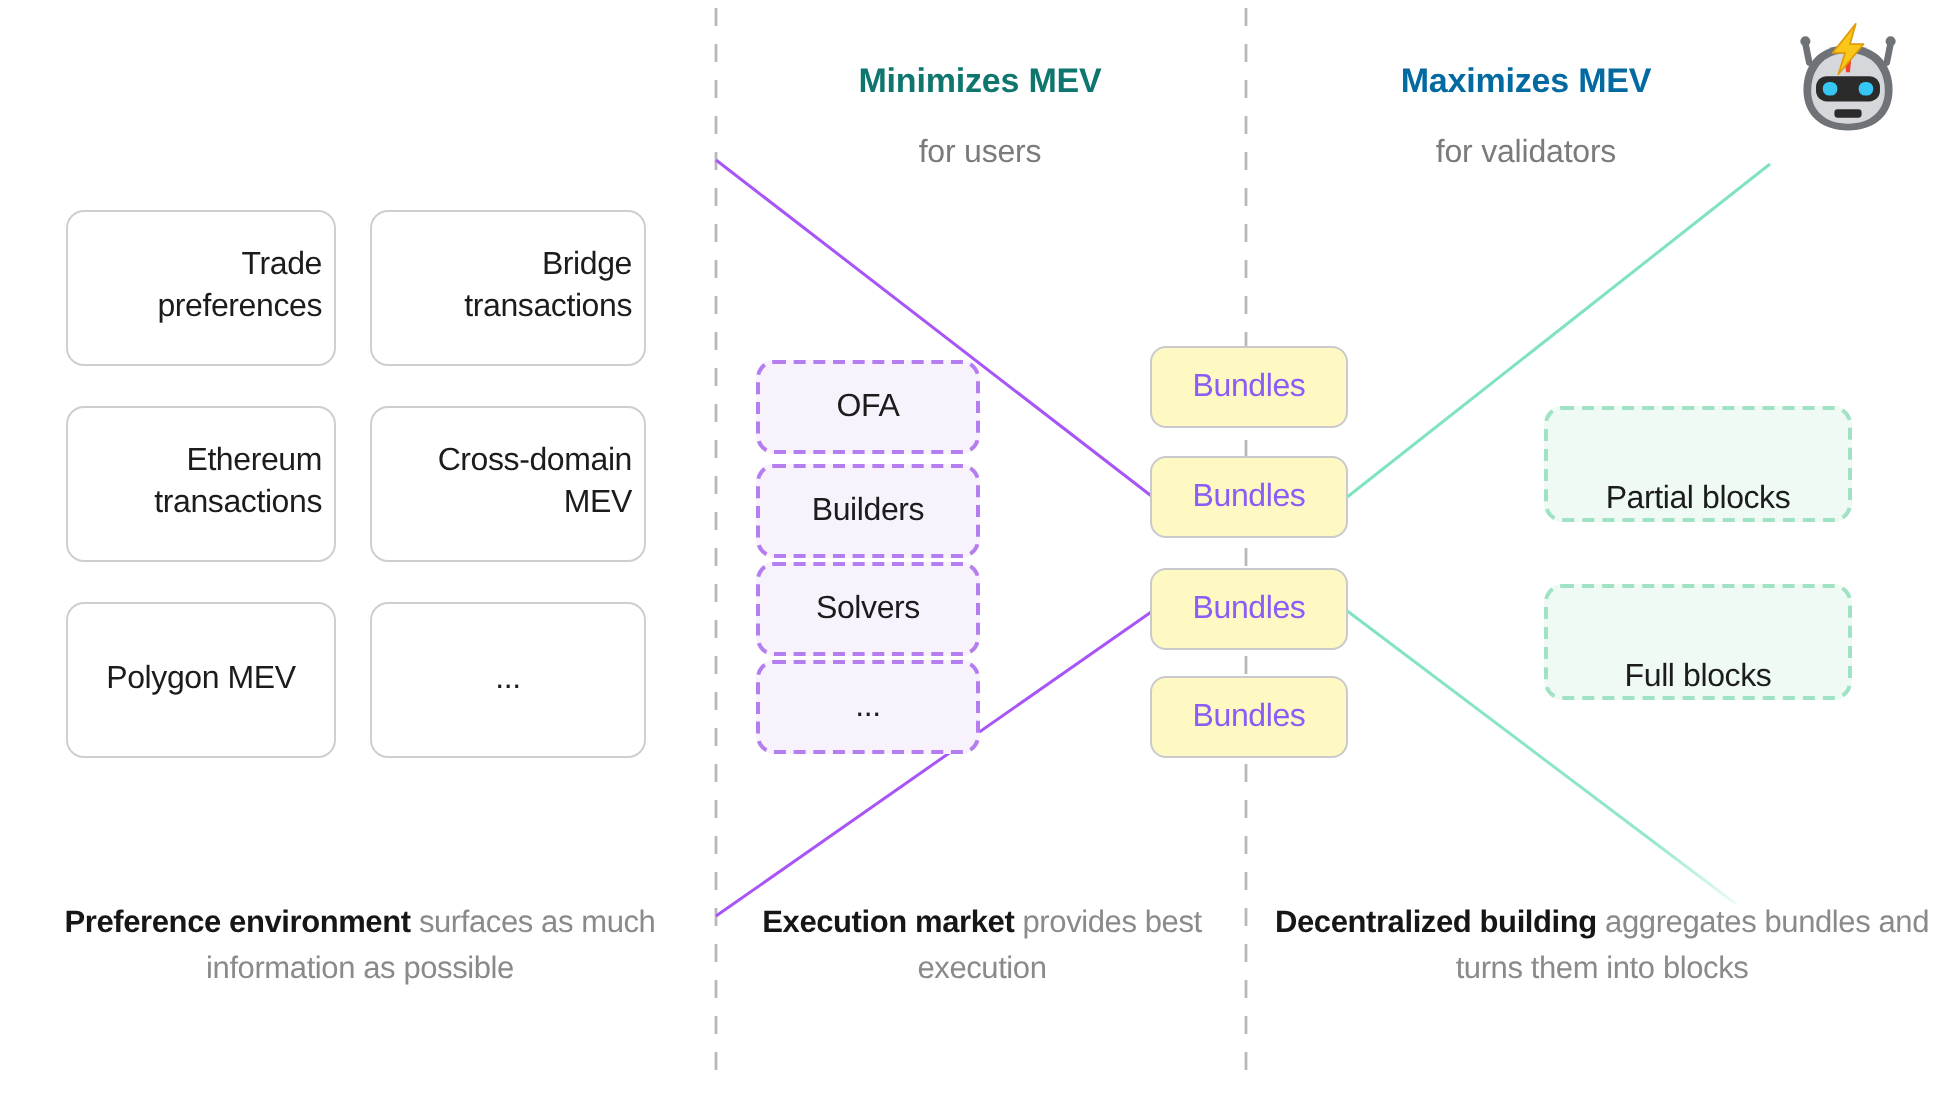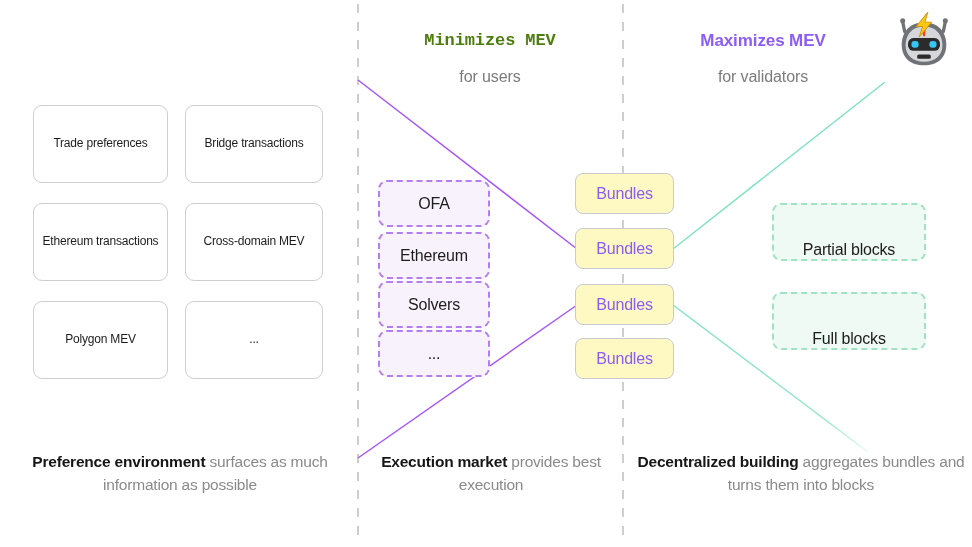--- a/index.html
+++ b/index.html
@@ -42,44 +42,44 @@
   }
   .col-head .sub {
     display: block;
     font-size: 16px;
     font-weight: 400;
     color: #7b7b7b;
     letter-spacing: -0.1px;
     margin-top: 14px;
   }
   #head-min { left: 390px; top: 30px; width: 200px; }
-  #head-min .hl { color: #4d7c0f; font-family: Liberation Mono, monospace; }
+  #head-min .hl { color: #0f766e; }
   #head-max { left: 663px; top: 30px; width: 200px; }
-  #head-max .hl { color: #8b5cf6; }
+  #head-max .hl { color: #0369a1; }
 
   
   #robot {
     position: absolute;
     left: 893px;
     top: 10px;
     width: 62px;
     height: 62px;
   }
 
   
   .pref-box {
     position: absolute;
     background: #ffffff;
     border: 1px solid #cfcfcf;
     border-radius: 9px;
     display: flex;
     align-items: center;
     justify-content: center;
     text-align: right;
-    font-size: 12px;
+    font-size: 16px;
     color: #1c1c1c;
     line-height: 1.3;
     letter-spacing: -0.2px;
     padding: 4px 6px;
   }
 
   
   .exec-box {
     position: absolute;
     left: 378px;
@@ -221,21 +221,21 @@
     <span>Polygon MEV</span>
   </div>
   <div class="pref-box" style="left:185px; top:301px; width:138px; height:78px;">
     <span>...</span>
   </div>
 
   <div class="exec-box" style="top:180px;">
     <span>OFA</span>
   </div>
   <div class="exec-box" style="top:232px;">
-    <span>Ethereum</span>
+    <span>Builders</span>
   </div>
   <div class="exec-box" style="top:281px;">
     <span>Solvers</span>
   </div>
   <div class="exec-box" style="top:330px;">
     <span>...</span>
   </div>
 
   <div class="bundle-box" style="top:173px;">
     <span>Bundles</span>

